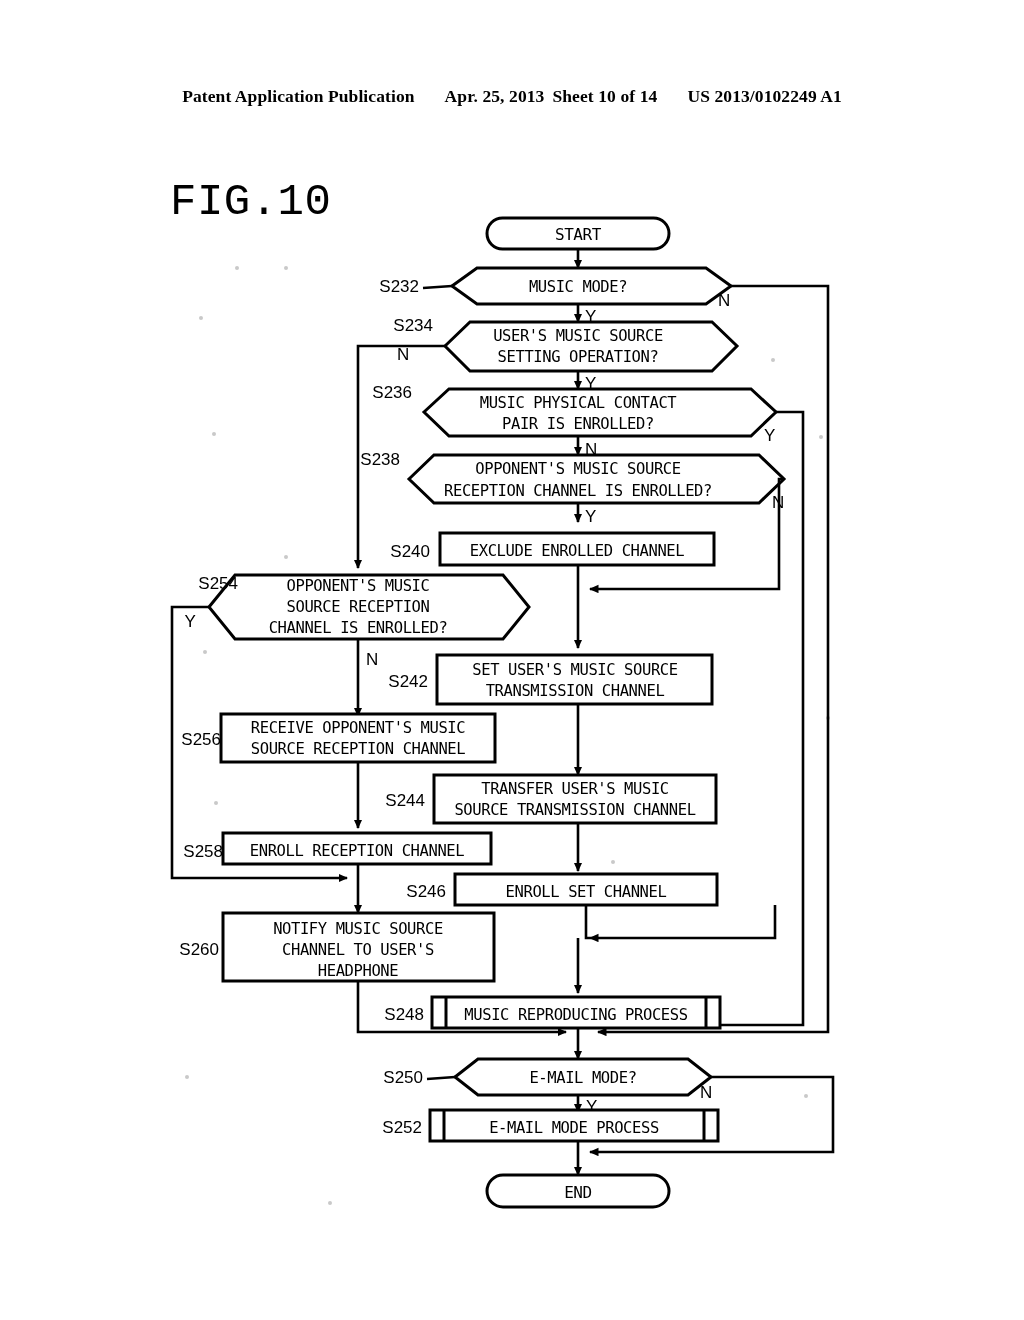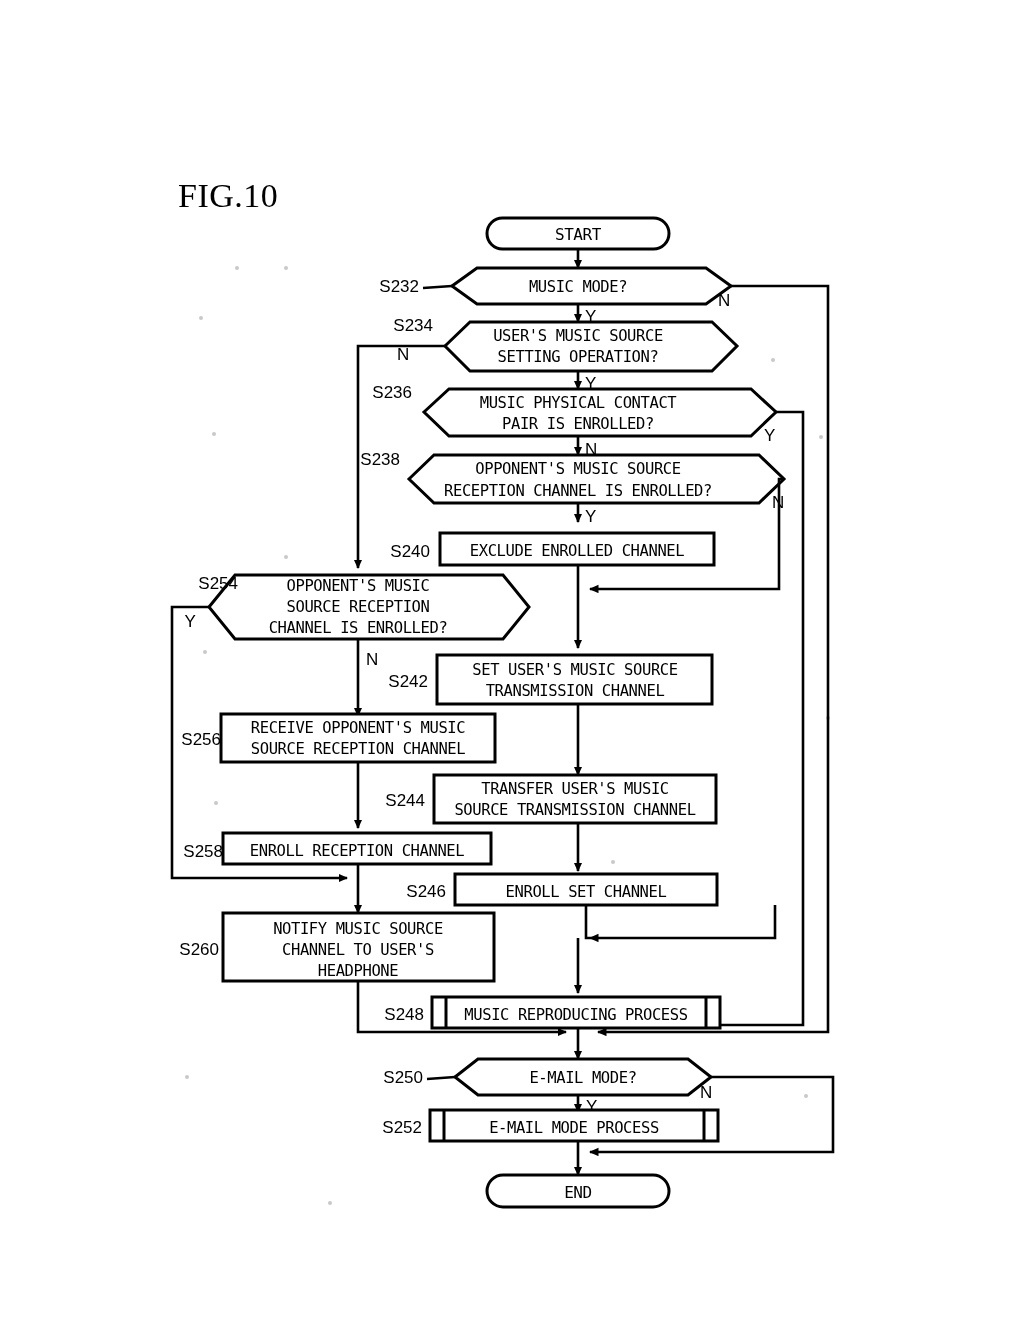--- a/index.html
+++ b/index.html
@@ -32,24 +32,24 @@
     font-size: 17.5px;
     letter-spacing: 0.1px;
     white-space: nowrap;
   }
   .header span { display: inline-block; vertical-align: baseline; }
   .hdr-pub { margin-right: 30px; }
   .hdr-date { margin-right: 8px; }
   .hdr-sheet { margin-right: 30px; }
   .fig-title {
     position: absolute;
-    left: 178px;
+    left: 170px;
     top: 177px;
-    font-family: Liberation Serif, serif;
-    font-size: 34px;
+    font-family: Liberation Mono, monospace;
+    font-size: 44px;
     letter-spacing: 0.5px;
   }
   svg#flow {
     position: absolute;
     left: 0;
     top: 0;
     width: 1024px;
     height: 1320px;
   }
   svg text {
@@ -81,20 +81,23 @@
     stroke-width: 2.6;
     fill: none;
   }
   .speck { fill: #c9c9c9; }
 </style>
 </head>
 <body>
 
 <div id="page">
 
+  <div class="header">
+    <span class="hdr-pub">Patent Application Publication</span><span class="hdr-date">Apr. 25, 2013</span><span class="hdr-sheet">Sheet 10 of 14</span><span>US 2013/0102249 A1</span>
+  </div>
 
   <div class="fig-title">FIG.10</div>
 
   <svg id="flow" viewBox="0 0 1024 1320">
     <defs>
       <marker id="arrow" markerWidth="11" markerHeight="11" refX="8.5" refY="4.2" orient="auto" markerUnits="userSpaceOnUse">
         <path d="M0,0 L9.5,4.2 L0,8.4 z" fill="#000000"></path>
       </marker>
     </defs>
 

